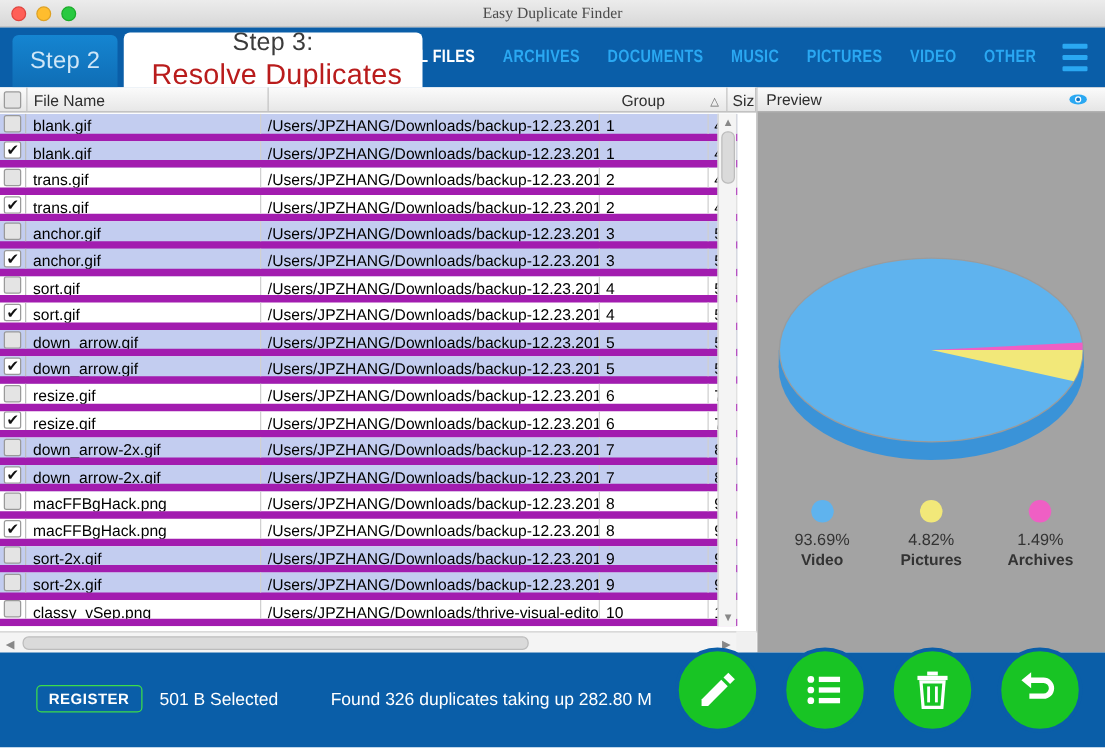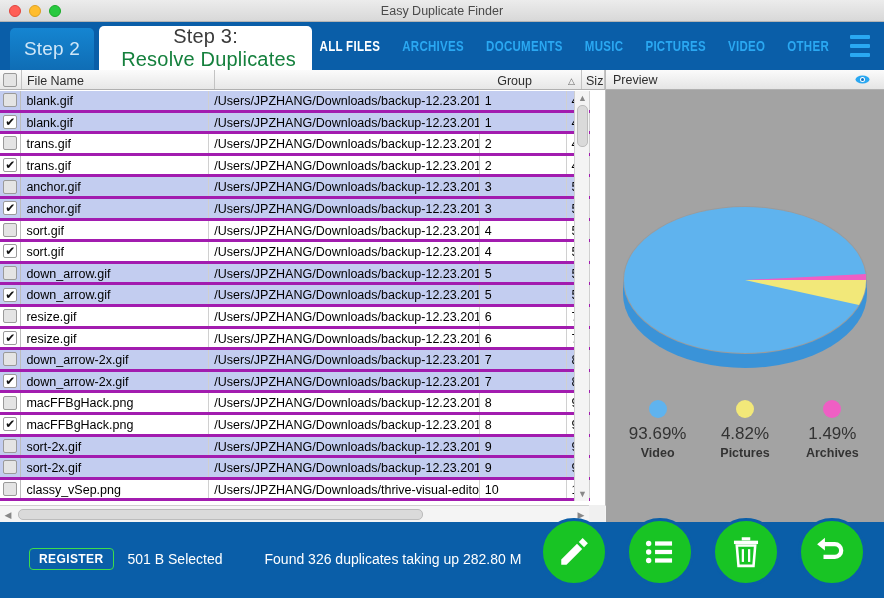--- a/index.html
+++ b/index.html
@@ -9,21 +9,21 @@
     overflow: hidden;
     background: #ffffff;
   }
   #app { position: relative; width: 884px; height: 598px; }
 
   
   .titlebar {
     position: absolute; top: 0; left: 0; width: 884px; height: 22px;
     background: linear-gradient(#ececec, #d8d8d8);
     border-bottom: 1px solid #b4b4b4;
-    display: flex; align-items: center;
+    display: flex; align-items: center; font-family: Liberation Serif, serif;
   }
   .lights { display: flex; gap: 8px; margin-left: 9px; }
   .light { width: 12px; height: 12px; border-radius: 50%; }
   .light.red { background: #ff5f57; border: 1px solid #e0443e; }
   .light.yellow { background: #ffbd2e; border: 1px solid #dea123; }
   .light.green { background: #28c940; border: 1px solid #1aab29; }
   .title-text {
     position: absolute; left: 0; right: 0; text-align: center;
     font-size: 12.5px; color: #4a4a4a;
   }
@@ -39,21 +39,21 @@
     display: flex; align-items: center; justify-content: center;
     font-size: 19px; color: #cfe6f7; letter-spacing: .2px;
     background: linear-gradient(#1585d1, #0f6db5);
     border-radius: 5px 5px 0 0;
     margin-right: 5px;
   }
   .step-tab.active {
     background: #ffffff; color: #3b3b3b; height: 44px;
     padding: 0 16px; font-size: 20px; margin-right: 0; flex-direction: column;
   }
-  .step-tab.active .sub { font-size: 20px; color: #15803d; margin-left: 6px; }
+  .step-tab.active .sub { font-size: 23px; color: #b91c1c; margin-left: 6px; }
 
   .filters {
     position: absolute; right: 10px; top: 0; height: 48px;
     display: flex; align-items: center; gap: 0;
   }
   .filter {
     font-size: 11.5px; font-weight: bold; color: #2aa8f2;
     letter-spacing: .3px; padding: 0 11px;
     transform: scaleY(1.25); white-space: nowrap;
   }
@@ -76,21 +76,21 @@
         white-space: nowrap; overflow: hidden; }
   .th.chk { width: 22px; justify-content: center; padding: 0; }
   .th.name { width: 193px; }
   .th.path { width: 278px; margin-top: 23px; }
   .th.group { width: 90px; justify-content: space-between; padding-right: 6px; }
   .th.size { width: 23px; padding-left: 4px; }
   .sortarrow { font-size: 9px; color: #666; }
 
   .tbody { position: absolute; top: 21px; left: 0; width: 590px; height: 410px; overflow: hidden; }
   .row { display: flex; height: 21.6px; align-items: stretch; font-size: 12.5px; color: #000;
-         border-bottom: 3px solid #a21caf; }
+         border-bottom: 6px solid #a21caf; }
   .row.alt { background: #c3cdf0; }
   .cell { border-right: 1px solid #d0d0d0; padding: 3px 0 0 5px; white-space: nowrap;
           overflow: hidden; }
   .cell.chk { width: 22px; padding: 0; display: flex; align-items: center; justify-content: center;
               border-right: 1px solid #bdbdbd; }
   .cell.name { width: 193px; }
   .cell.path { width: 278px; }
   .cell.group { width: 90px; }
   .cell.size { width: 23px; padding-left: 4px; }
 
@@ -127,21 +127,21 @@
     border-bottom: 1px solid #b0b0b0; display: flex; align-items: center;
     padding-left: 7px; font-size: 12.5px; color: #2e2e2e; position: relative;
   }
   .eye { position: absolute; right: 14px; top: 4px; width: 15px; height: 11px; }
 
   .chart-area { position: relative; width: 278px; height: 330px; }
   .legend { position: absolute; top: 330px; left: 0; width: 278px; display: flex;
             justify-content: space-around; padding: 0 8px; }
   .legitem { text-align: center; width: 80px; }
   .dot { width: 18px; height: 18px; border-radius: 50%; margin: 0 auto 6px; }
-  .pct { font-size: 17px; color: #333; margin-bottom: 2px; }
+  .pct { font-size: 13px; color: #333; margin-bottom: 2px; }
   .lname { font-size: 12.5px; font-weight: bold; color: #333; }
 
   
   .bottom { position: absolute; bottom: 0; left: 0; width: 884px; height: 76px;
             background: #0a5ea8; }
   .statusrow { position: absolute; top: 26px; left: 0; display: flex; align-items: center;
                font-size: 14px; color: #ffffff; }
   .register { margin-left: 29px; border: 1px solid #3ddc4a; border-radius: 4px;
               padding: 3px 9px; font-size: 12px; font-weight: bold; color: #fff;
               letter-spacing: .4px; }

